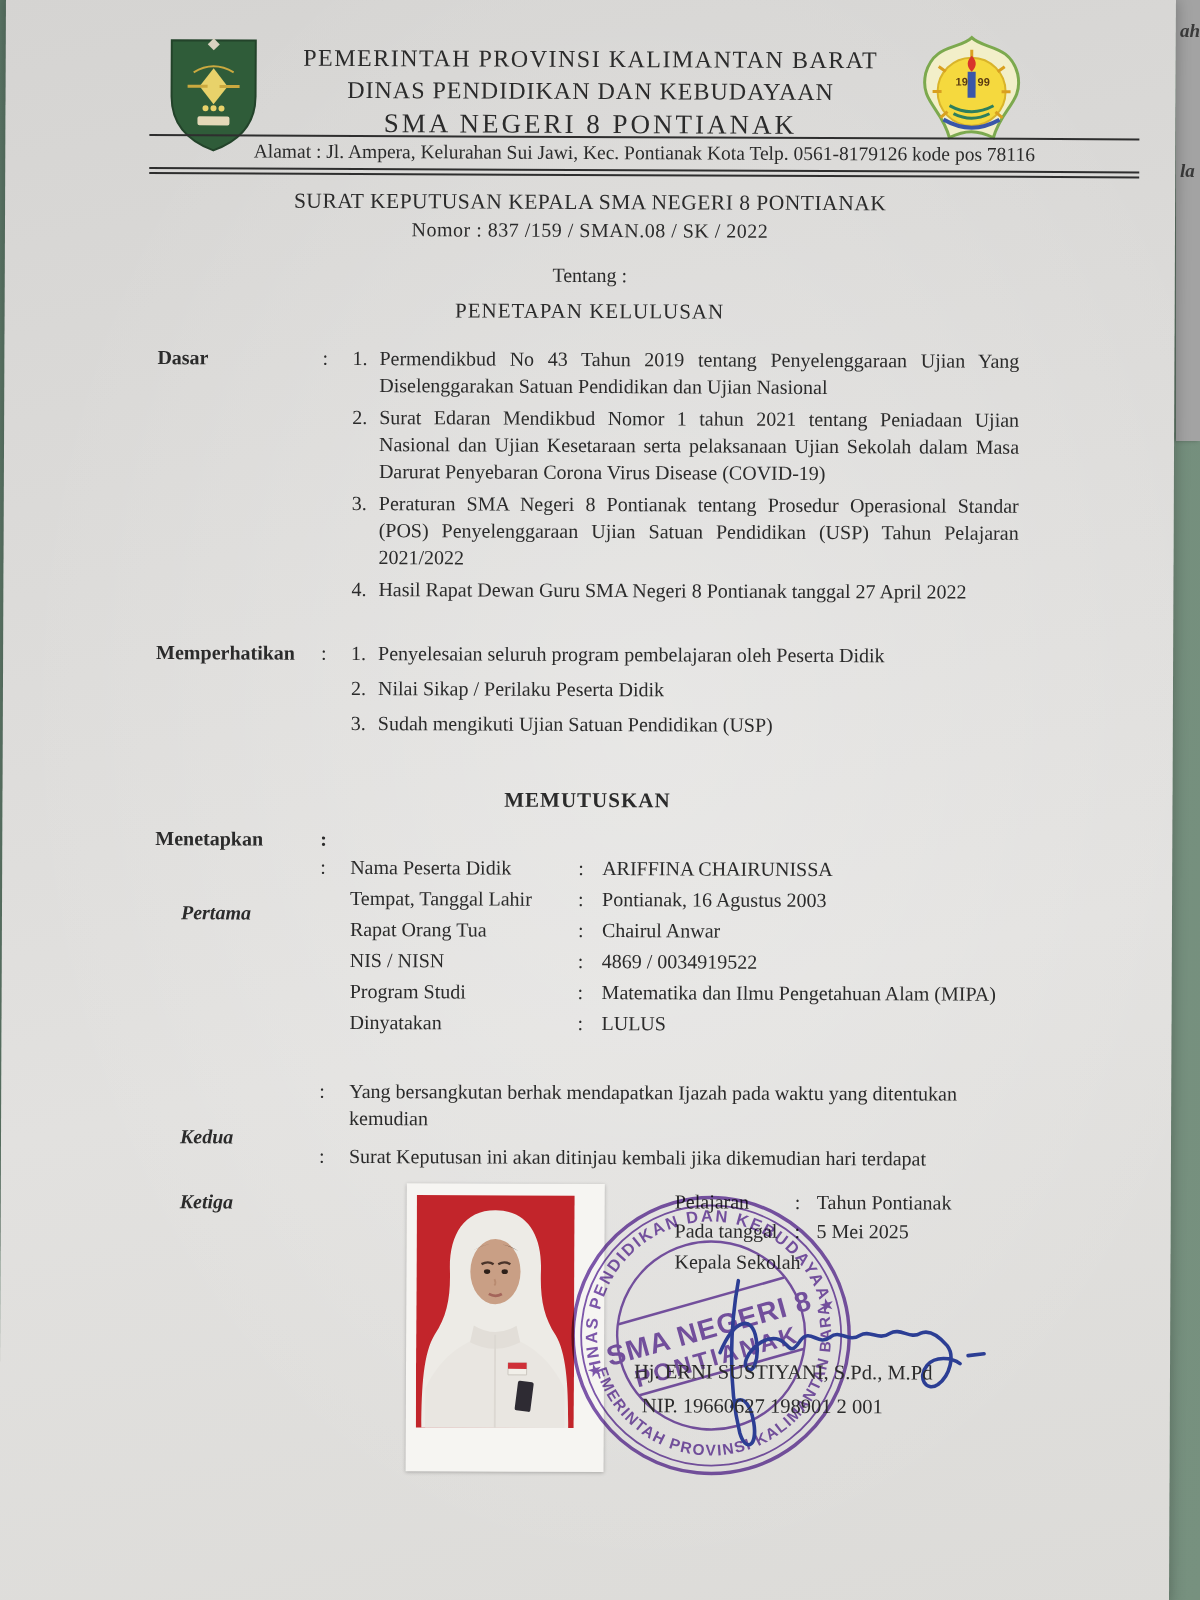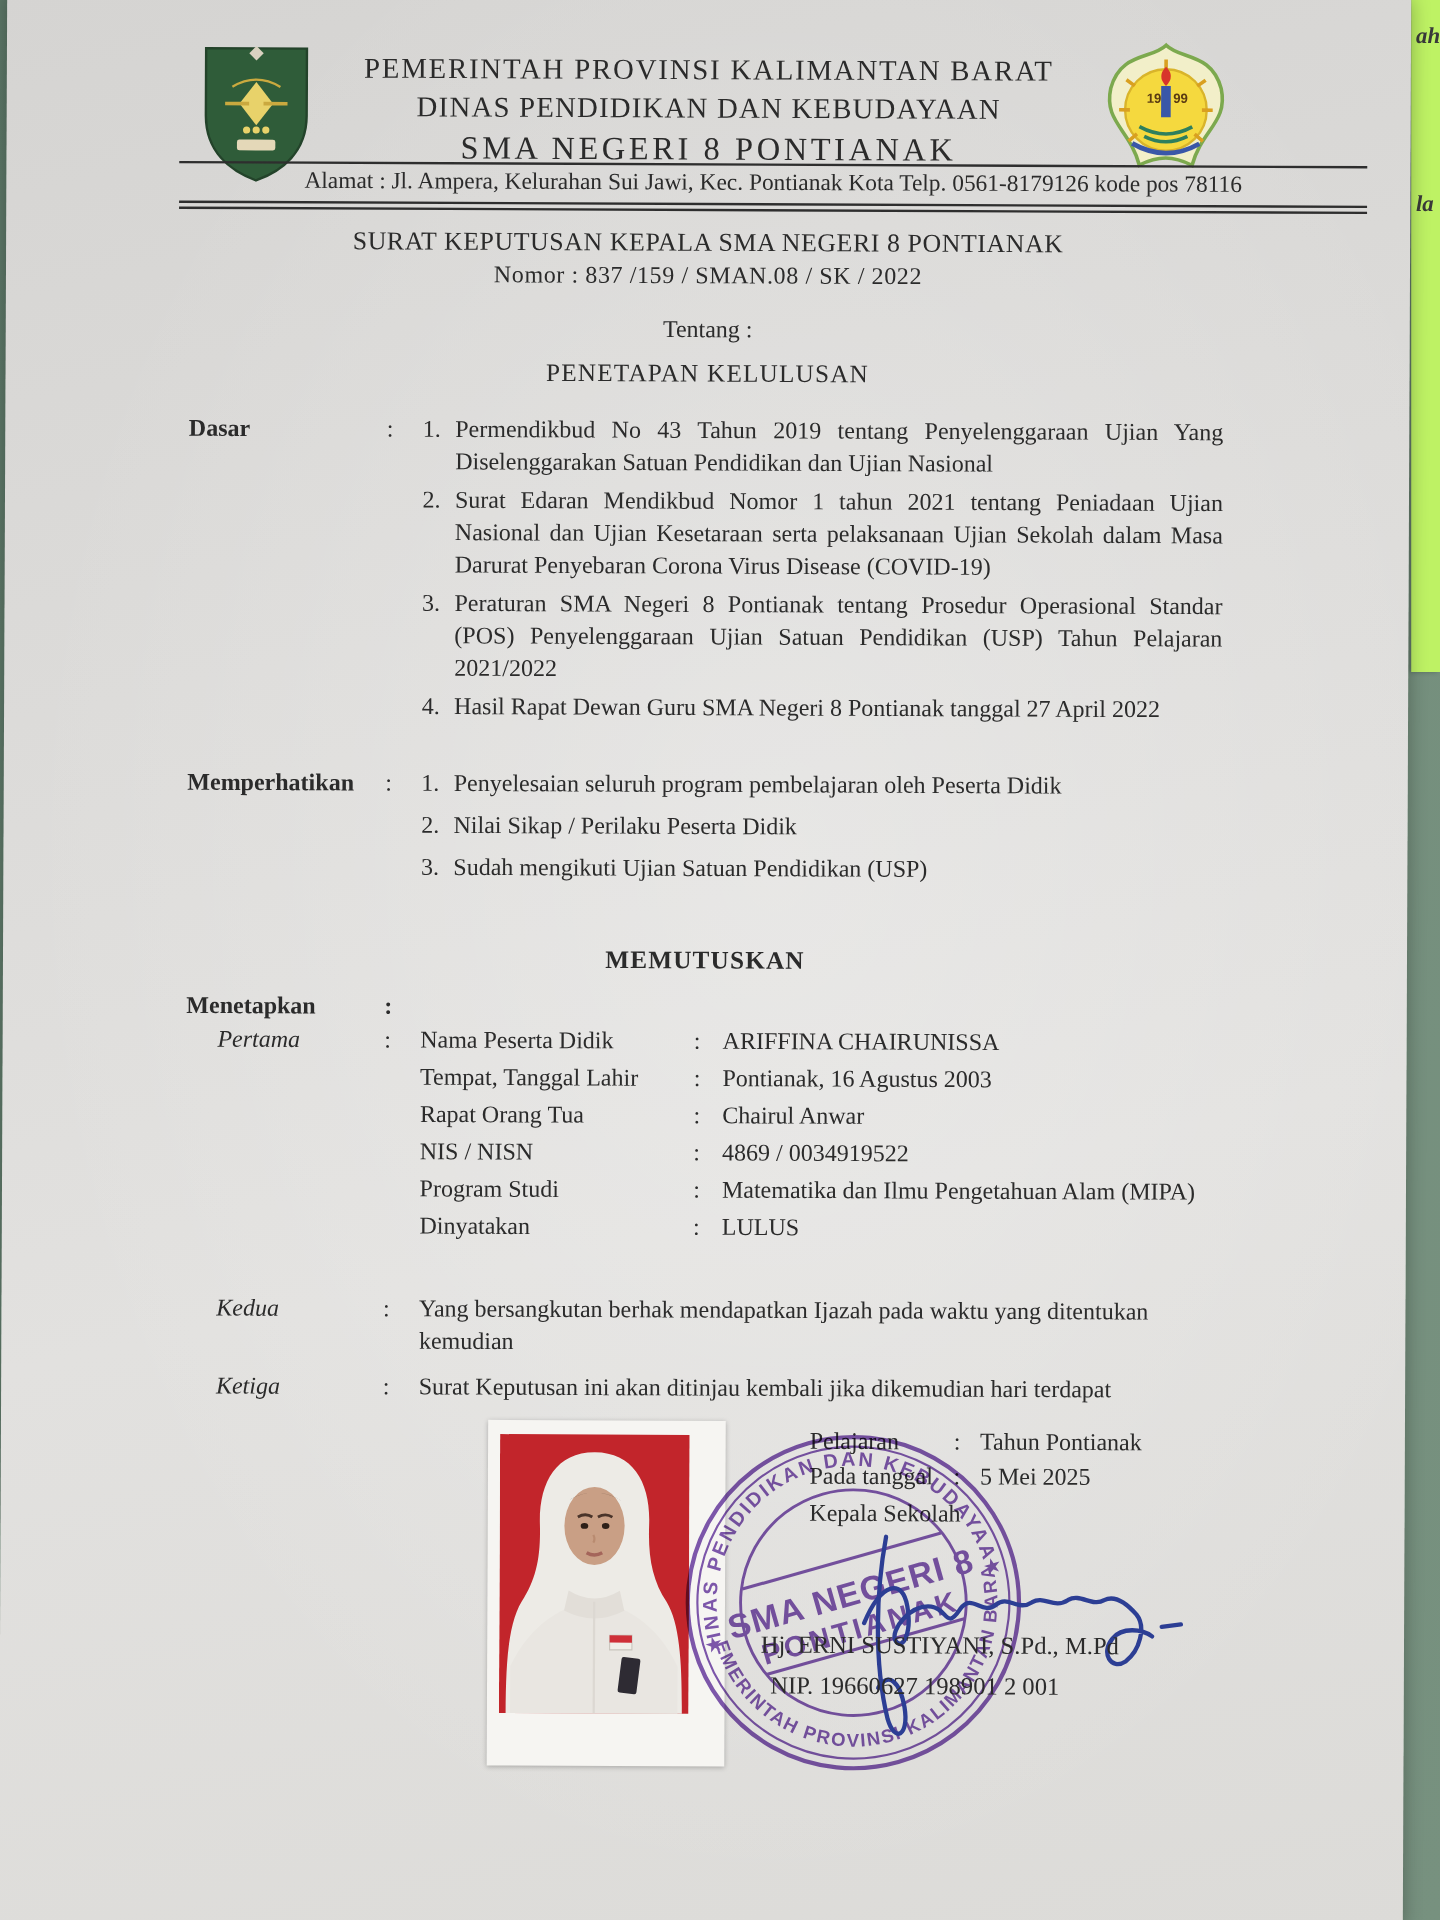--- a/index.html
+++ b/index.html
@@ -2,22 +2,22 @@
 <html><head>
 <meta charset="utf-8">
 <style>
   html,body{margin:0;padding:0;}
   body{
     width:1200px;height:1600px;overflow:hidden;position:relative;
     background:linear-gradient(100deg,#5c7767,#6e8a78 40%,#77917f);
     font-family:"Liberation Serif", serif;color:#2b2b2b;
   }
   .other-page{
-    position:absolute;right:0;top:0;width:24px;height:560px;
-    background:#bef264;box-shadow:-2px 0 4px rgba(0,0,0,.25);
+    position:absolute;right:0;top:0;width:24px;height:441px;
+    background:#a3a3a3;box-shadow:-2px 0 4px rgba(0,0,0,.25);
   }
   .other-page .frag{position:absolute;left:4px;font-size:19px;font-weight:bold;color:#3a3a3a;font-style:italic;}
   .paper{
     position:absolute;left:6px;top:-4px;width:1170px;height:1608px;
     background:
       radial-gradient(ellipse at 55% 45%, rgba(255,255,255,.28), rgba(0,0,0,0) 70%),
       linear-gradient(168deg,#d5d4d2 0%,#dbdad8 28%,#e2e1df 62%,#dcdbd8 100%);
     transform:rotate(.25deg);transform-origin:50% 0;
     box-shadow:0 0 16px rgba(0,0,0,.3);
   }
@@ -33,21 +33,21 @@
     padding:4px 0 5px;font-size:19.5px;
   }
   
   .t-main{top:194px;font-size:21.5px;letter-spacing:.5px;}
   .t-nomor{top:223px;font-size:20px;letter-spacing:.5px;}
   .t-tentang{top:268px;font-size:20px;}
   .t-subject{top:303px;font-size:21px;letter-spacing:1px;}
   
   .section{left:153px;width:862px;display:grid;grid-template-columns:165px 30px 1fr;font-size:20px;line-height:27px;}
   .sec-label{font-weight:bold;}
-  .sec-label.it{font-weight:normal;font-style:italic;}
+  .sec-label.it{font-weight:bold;font-style:italic;margin-top:46px;}
   ol.numlist{margin:0;padding:0;list-style:none;}
   ol.numlist li{display:flex;margin-bottom:5px;}
   ol.numlist .num{width:27px;flex:0 0 27px;}
   ol.numlist .li-text{flex:1;text-align:justify;}
   ol.numlist.loose li{margin-bottom:8px;}
   .memutuskan-h{top:792px;font-size:21px;font-weight:bold;letter-spacing:1px;}
   
   .fields{display:grid;grid-template-columns:228px 24px 1fr;row-gap:4px;}
   
   .photo{

